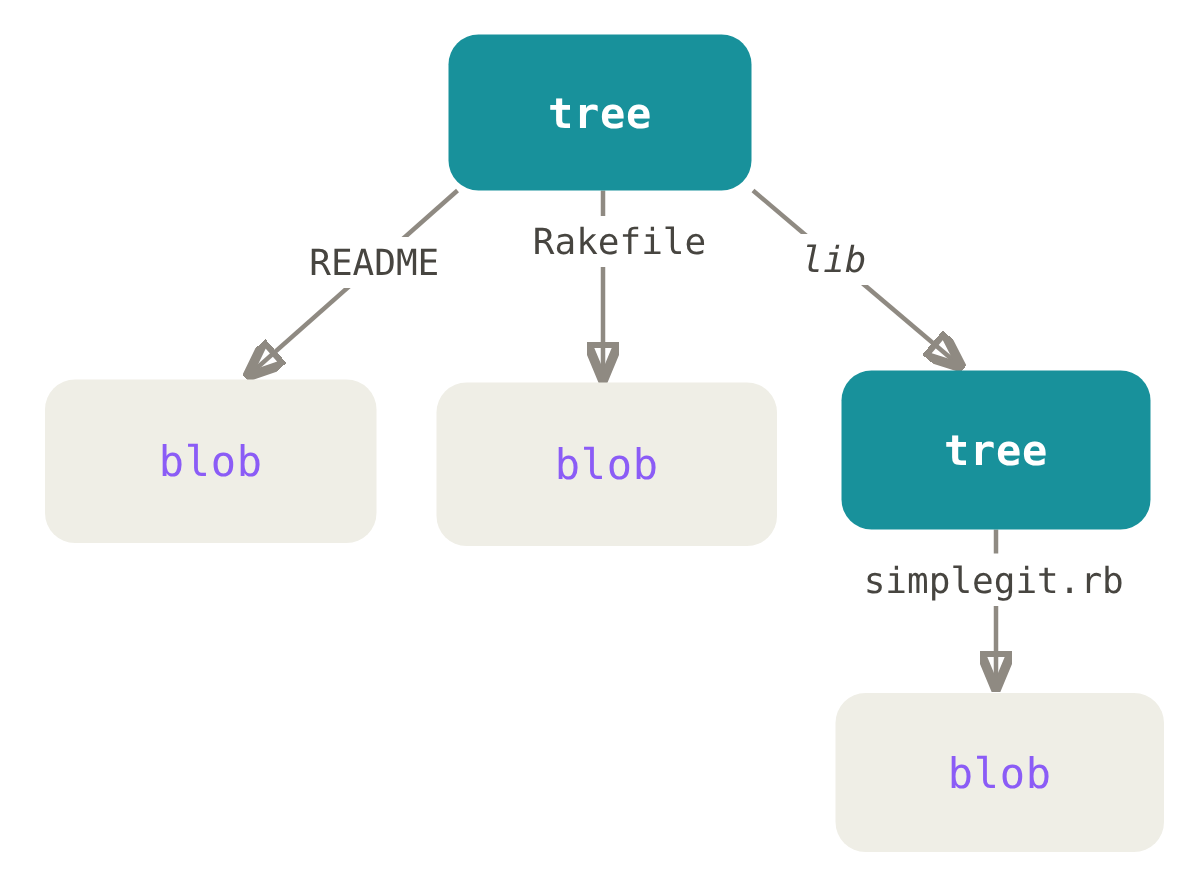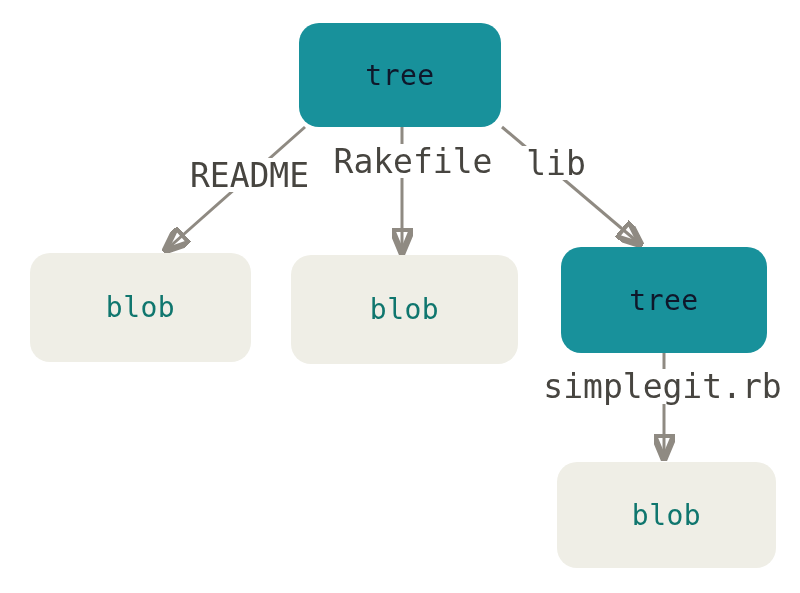--- a/index.html
+++ b/index.html
@@ -31,47 +31,48 @@
     z-index: 3;
     border-radius: 20px;
     display: flex;
     align-items: center;
     justify-content: center;
     font-size: 28px;
     letter-spacing: 0.5px;
   }
   .node.tree {
     background: #18919b;
-    color: #0f172a;
+    color: #ffffff;
+    font-weight: bold;
   }
   .node.blob {
     background: #efeee6;
-    color: #0f766e;
+    color: #8b5cf6;
   }
   .edge-label {
     position: absolute;
     z-index: 2;
     background: #ffffff;
     color: #474540;
-    font-size: 33px;
+    font-size: 24px;
     display: flex;
     align-items: center;
     justify-content: center;
     white-space: nowrap;
   }
   
   #node-root      { left: 299px; top: 23px;  width: 202px; height: 104px; }
   #node-readme    { left: 30px;  top: 253px; width: 221px; height: 109px; }
   #node-rakefile  { left: 291px; top: 255px; width: 227px; height: 109px; }
   #node-libtree   { left: 561px; top: 247px; width: 206px; height: 106px; }
   #node-simplegit { left: 557px; top: 462px; width: 219px; height: 106px; }
   
   #label-readme    { left: 183px; top: 158px; width: 133px; height: 34px; }
   #label-rakefile  { left: 316px; top: 144px; width: 194px; height: 34px; }
-  #label-lib       { left: 521px; top: 146px; width: 70px;  height: 34px; }
+  #label-lib       { left: 521px; top: 156px; width: 70px;  height: 34px; font-style: italic; }
   #label-simplegit { left: 555px; top: 369px; width: 215px; height: 35px; }
 </style>
 </head>
 <body>
 
 <div class="canvas">
 
   <svg class="edge-layer" width="800" height="593" viewBox="0 0 800 593">
     <defs>
       <marker id="arrowhead" viewBox="0 0 12 10" refX="11" refY="5" markerWidth="9" markerHeight="7" orient="auto" markerUnits="strokeWidth">

